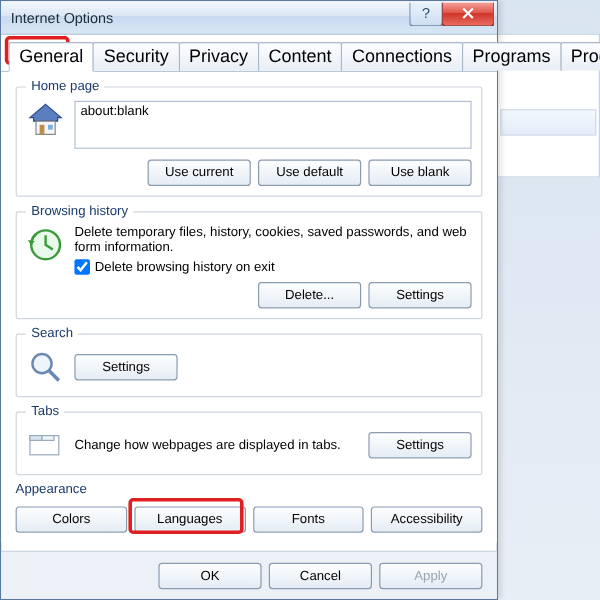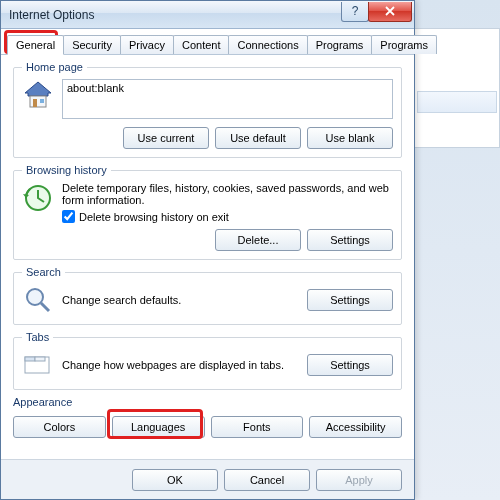--- a/index.html
+++ b/index.html
@@ -37,21 +37,21 @@
     width: 44px;
     background: linear-gradient(to bottom, #f4a09a 0%, #e1574c 45%, #cf3326 46%, #e76a5f 100%);
     color: #fff; border-color: #9a2d22;
   }
   .tabstrip {
     display: flex; padding: 6px 6px 0 6px; background: #fff;
     border-bottom: 1px solid #b7c7d8;
     position: relative;
   }
   .tab {
-    padding: 3px 8px; font-size: 11px;
+    padding: 3px 8px; font-size: 15px;
     border: 1px solid #a8b8c9; border-bottom: none;
     background: linear-gradient(to bottom, #fcfdff, #e8eef6);
     border-top-left-radius: 2px; border-top-right-radius: 2px;
     margin-right: -1px; position: relative;
   }
   .tab.active {
     background: #fff; border-bottom: 1px solid #fff; margin-bottom: -1px;
     z-index: 2;
   }
   .highlight-red {
@@ -176,21 +176,20 @@
       </div>
     </fieldset>
 
     <fieldset>
       <legend>Search</legend>
       <div class="row" style="align-items:center">
         <svg class="searchicon" viewBox="0 0 32 32">
           <circle cx="13" cy="13" r="8" fill="#eef4fb" stroke="#6a88b0" stroke-width="2"></circle>
           <line x1="19" y1="19" x2="27" y2="27" stroke="#6a88b0" stroke-width="3"></line>
         </svg>
-        <div style="flex:1">Change search defaults.</div>
         <button class="btn">Settings</button>
       </div>
     </fieldset>
 
     <fieldset>
       <legend>Tabs</legend>
       <div class="row" style="align-items:center">
         <svg class="tabicon" viewBox="0 0 32 32">
           <rect x="3" y="8" width="24" height="16" fill="#fff" stroke="#9ab"></rect>
           <rect x="3" y="8" width="10" height="4" fill="#d8e4f2" stroke="#9ab"></rect>

